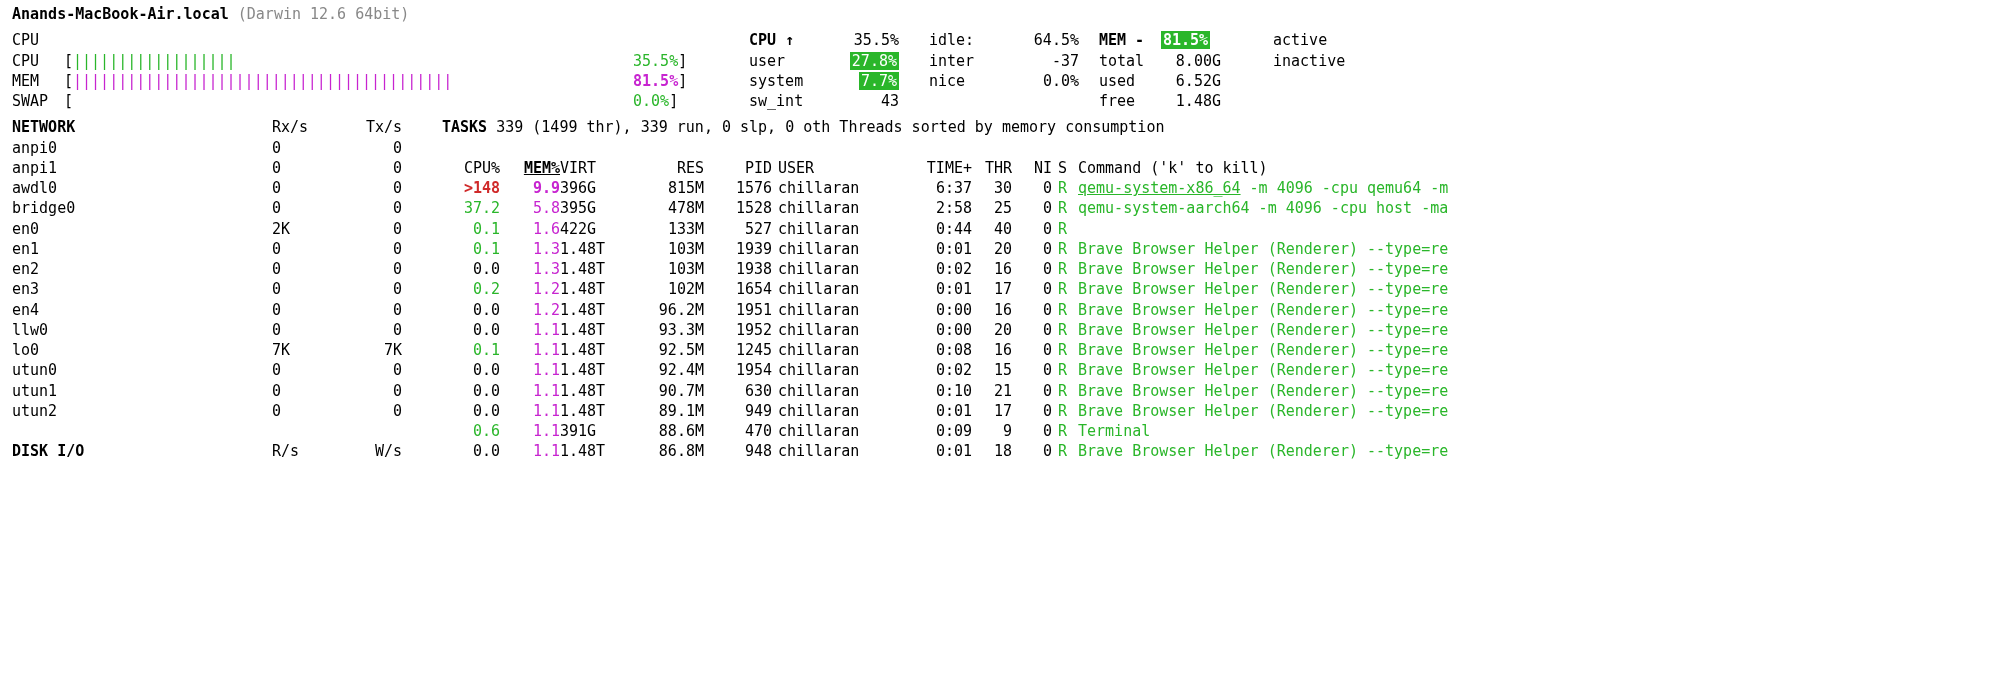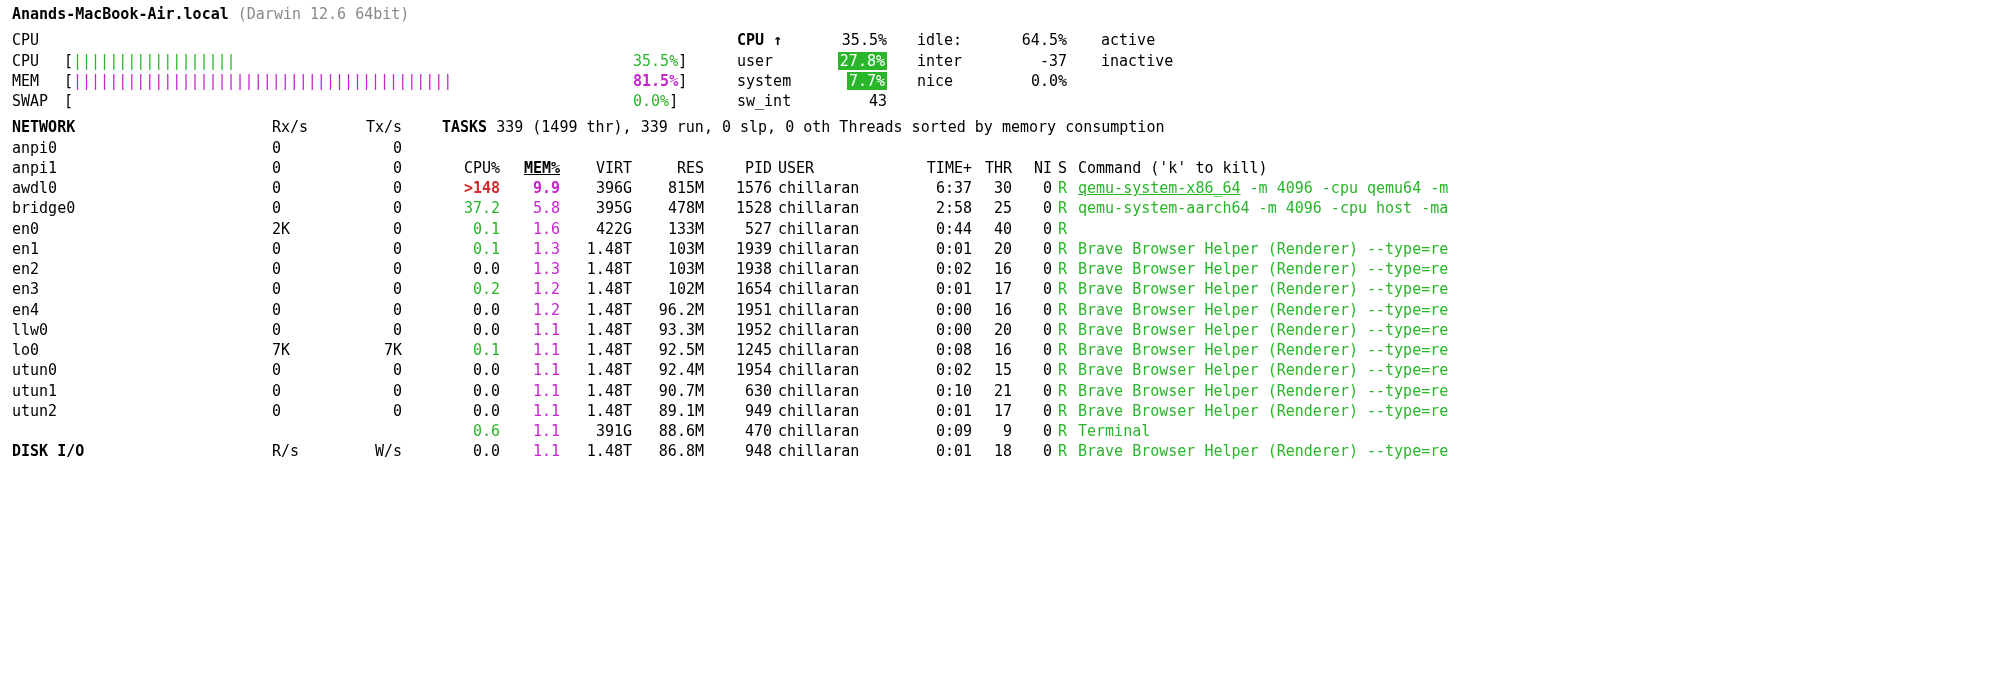--- a/index.html
+++ b/index.html
@@ -16,37 +16,37 @@
     .row { display: flex; align-items: baseline; }
     .bold { font-weight: bold; }
     .grey { color: #888; }
     .green { color: #2ab62a; }
     .cyan { color: #17a2a2; }
     .magenta { color: #c724d0; }
     .red { color: #d02a2a; }
     .hl-green { background: #2ab62a; color: #fff; padding: 0 2px; }
     .underline { text-decoration: underline; }
     .hostline { margin-bottom: 6px; }
-    .top-area { display: flex; gap: 0; margin-bottom: 6px; }
+    .top-area { display: flex; gap: 12px; margin-bottom: 6px; }
     .left-meters { width: 725px; }
     .meter-row { display: flex; align-items: baseline; }
     .meter-lbl { width: 52px; display: inline-block; }
     .right-stats { flex: 1; display: flex; }
     .statcol { display: flex; flex-direction: column; }
     .sc-lbl { width: 80px; display:inline-block;}
     .sc-val { width: 70px; text-align: right; display:inline-block;}
     .sc-val2 { width: 60px; text-align: right; display:inline-block;}
     .tbl-row { display: flex; align-items: baseline; }
     .net-if { width: 260px; display:inline-block;}
     .net-rx { width: 60px; text-align: left; display:inline-block;}
     .net-tx { width: 70px; text-align: right; display:inline-block;}
     .gap { width: 40px; display:inline-block;}
     .c-cpu { width: 58px; text-align: right; display:inline-block;}
     .c-mem { width: 60px; text-align: right; display:inline-block;}
-    .c-virt{ width: 72px; text-align: right; display:inline-block;}
+    .c-virt{ width: 72px; text-align: left; display:inline-block;}
     .c-res { width: 72px; text-align: right; display:inline-block;}
     .c-pid { width: 68px; text-align: right; display:inline-block;}
     .c-user{ width: 100px; text-align: left; display:inline-block; padding-left: 6px;}
     .c-time{ width: 100px; text-align: right; display:inline-block;}
     .c-thr { width: 40px; text-align: right; display:inline-block;}
     .c-ni  { width: 40px; text-align: right; display:inline-block;}
     .c-s   { width: 22px; text-align: left; display:inline-block; padding-left: 6px;}
     .c-cmd { flex: 1; text-align: left; display:inline-block; padding-left: 4px; overflow: hidden;}
     .cmd-first { text-decoration: underline; }
   </style>
@@ -93,20 +93,26 @@
       <div><span class="sc-lbl">user</span><span class="sc-val"><span class="hl-green">27.8%</span></span></div>
       <div><span class="sc-lbl">system</span><span class="sc-val"><span class="hl-green">7.7%</span></span></div>
       <div><span class="sc-lbl" style="width:90px">sw_int</span><span class="sc-val2">43</span></div>
     </div>
     <div class="statcol" style="width:170px;">
       <div><span class="sc-lbl">idle:</span><span class="sc-val">64.5%</span></div>
       <div><span class="sc-lbl">inter</span><span class="sc-val">-37</span></div>
       <div><span class="sc-lbl">nice</span><span class="sc-val">0.0%</span></div>
       <div></div>
     </div>
+    <div class="statcol" style="width:160px;">
+      <div><span class="bold sc-lbl" style="width:62px">MEM -</span><span class="hl-green bold">81.5%</span></div>
+      <div><span class="sc-lbl" style="width:62px">total</span><span class="sc-val2">8.00G</span></div>
+      <div><span class="sc-lbl" style="width:62px">used</span><span class="sc-val2">6.52G</span></div>
+      <div><span class="sc-lbl" style="width:62px">free</span><span class="sc-val2">1.48G</span></div>
+    </div>
     <div class="statcol" style="width:120px; padding-left:14px">
       <div><span>active</span></div>
       <div><span>inactive</span></div>
       <div></div>
       <div></div>
     </div>
   </div>
 </div>
 
 <div class="tbl-row">

